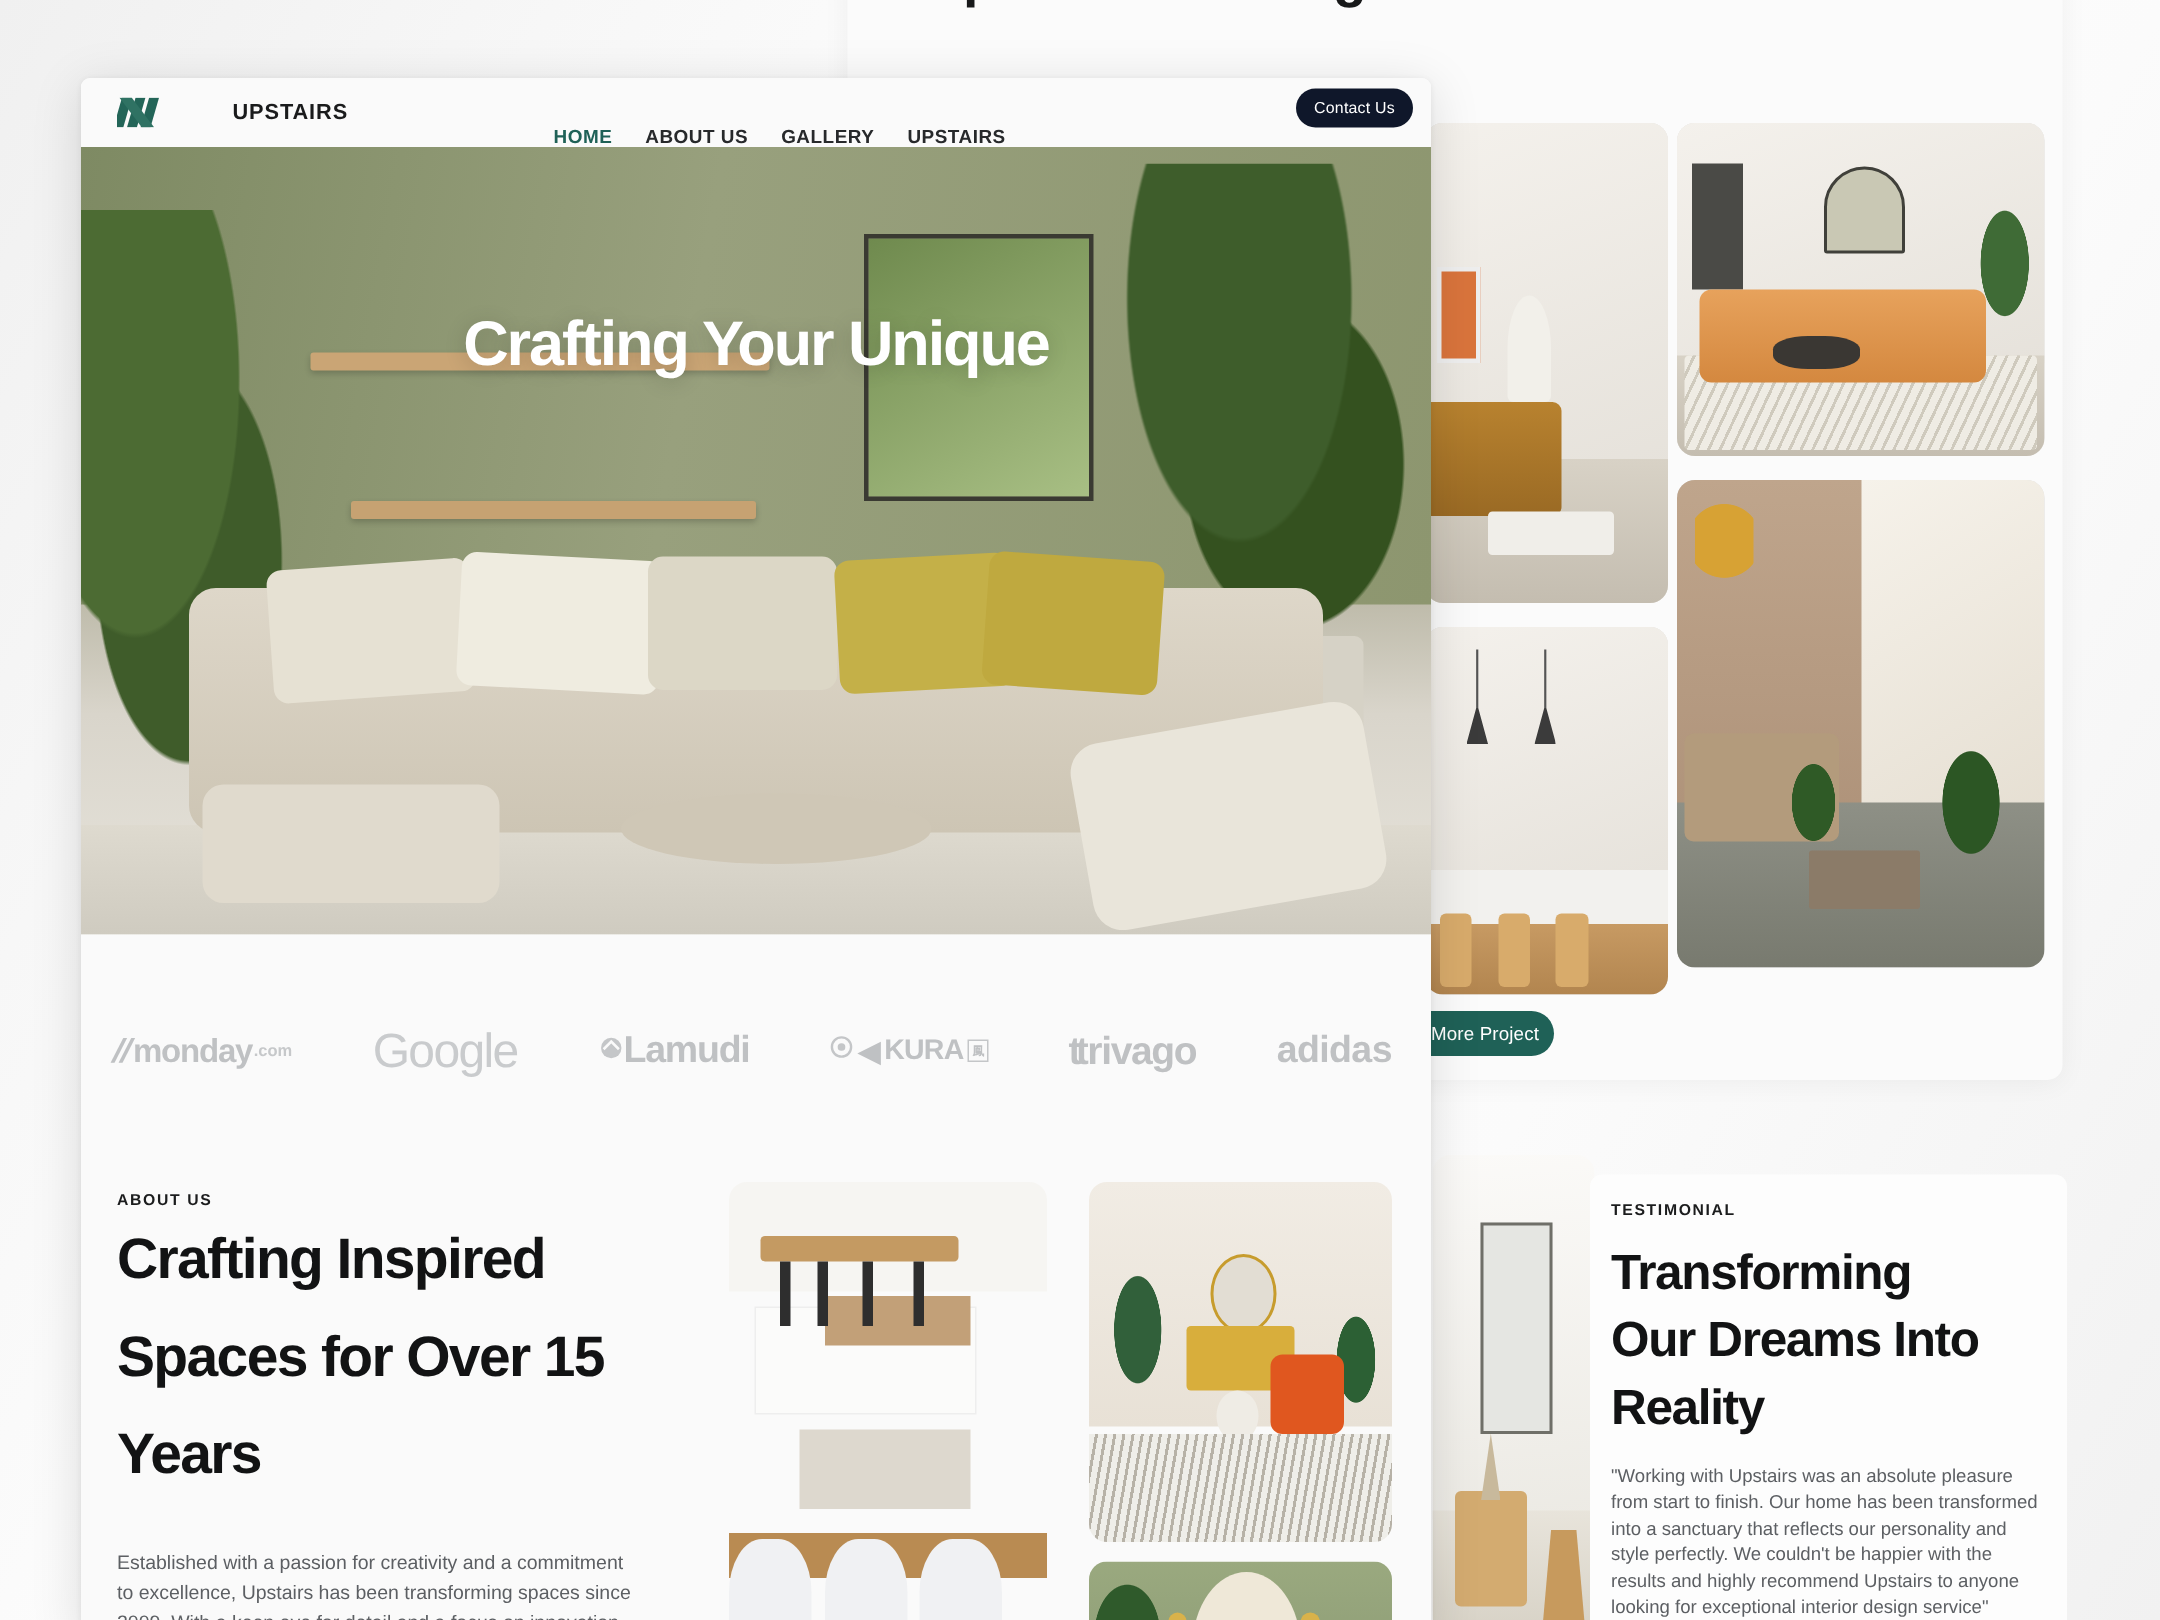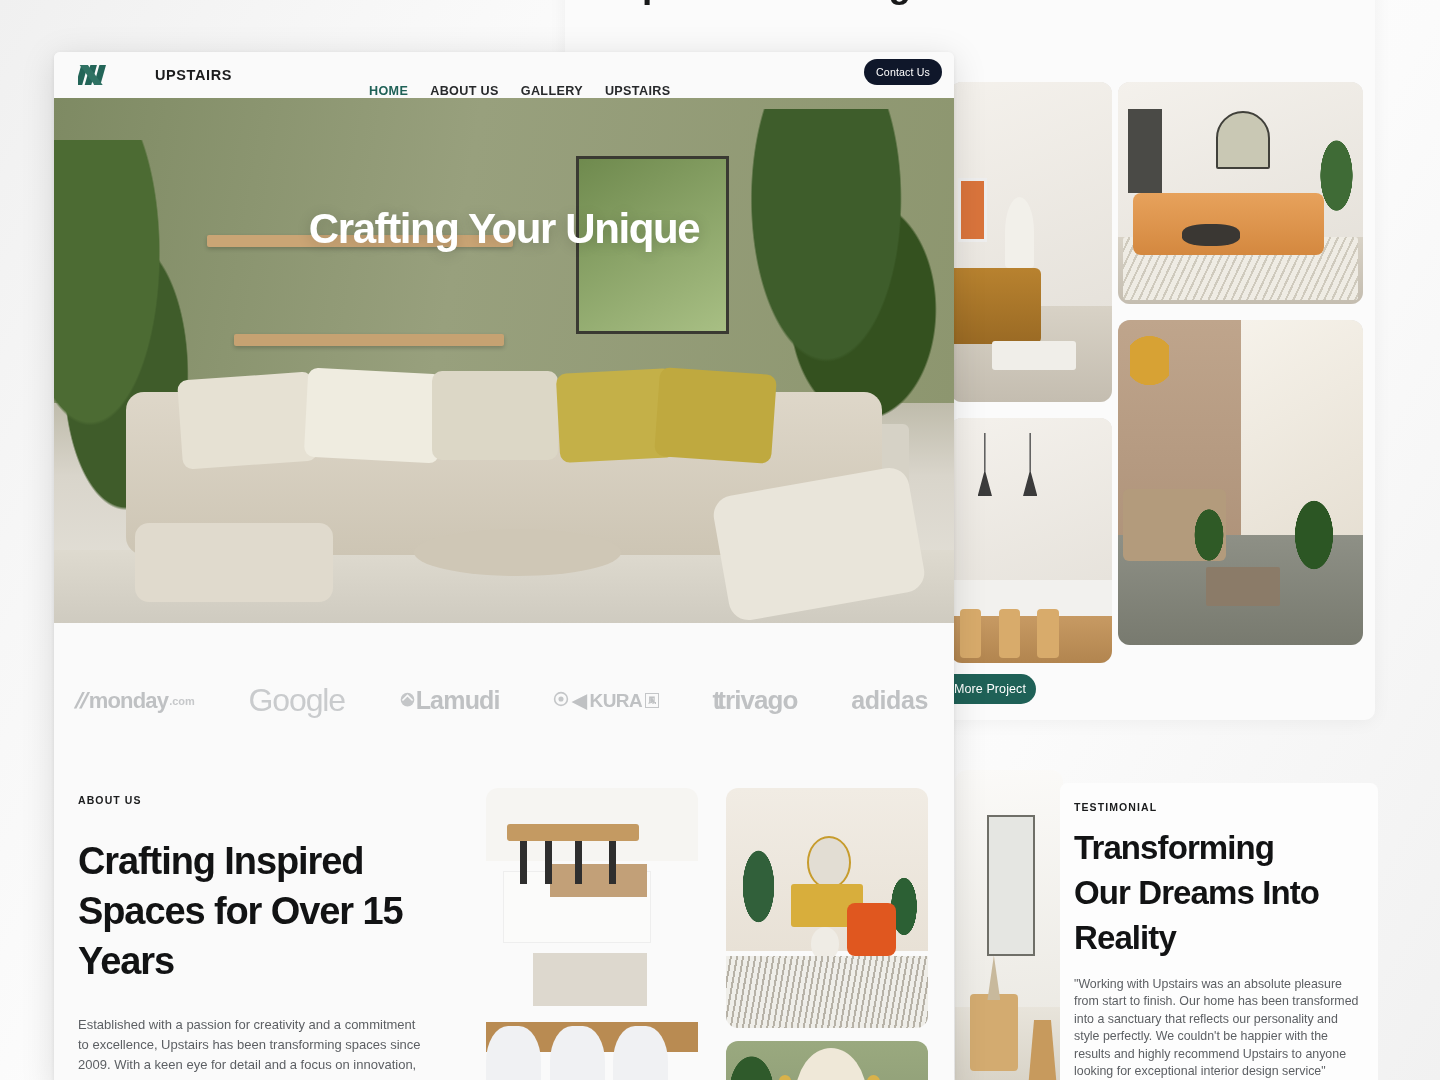--- a/index.html
+++ b/index.html
@@ -167,22 +167,22 @@
   .bl-trivago { font-size: 26px; letter-spacing: -0.9px; }
   .bl-adidas  { font-size: 25px; letter-spacing: -0.4px; }
   .slash { display:inline-block; transform: skewX(-18deg); margin-right:2px; }
 
   
   .about { position: relative; padding: 16px 0 0 24px; height: 360px; }
   .about-eyebrow {
     font-size: 10.5px; font-weight: 700; letter-spacing: 1.1px; color: #1b1c1d;
   }
   .about-title {
-    margin-top: 30px; width: 400px;
-    font-size: 38px; line-height: 50px; font-weight: 700;
+    margin-top: 2px; width: 400px;
+    font-size: 38px; line-height: 65px; font-weight: 700;
     letter-spacing: -1.1px; color: #121314;
   }
   .about-body {
     margin-top: 29px; width: 350px;
     font-size: 13px; line-height: 20px; color: #5c5f63;
   }
   .about-img { position: absolute; border-radius: 12px; overflow: hidden; }
   .ai-1 { left: 432px; top: 10px;  width: 212px; height: 330px; }
   .ai-2 { left: 672px; top: 10px;  width: 202px; height: 240px; }
   .ai-3 { left: 672px; top: 263px; width: 202px; height: 120px; }

